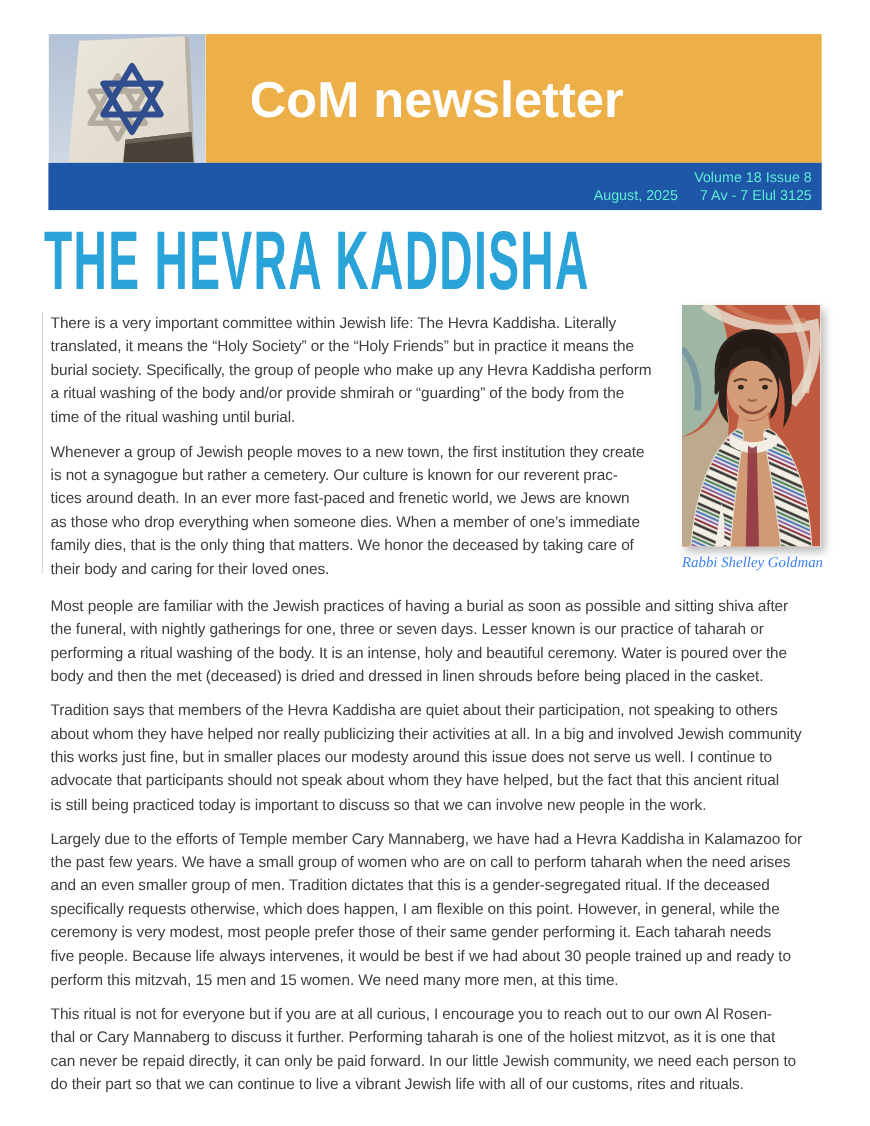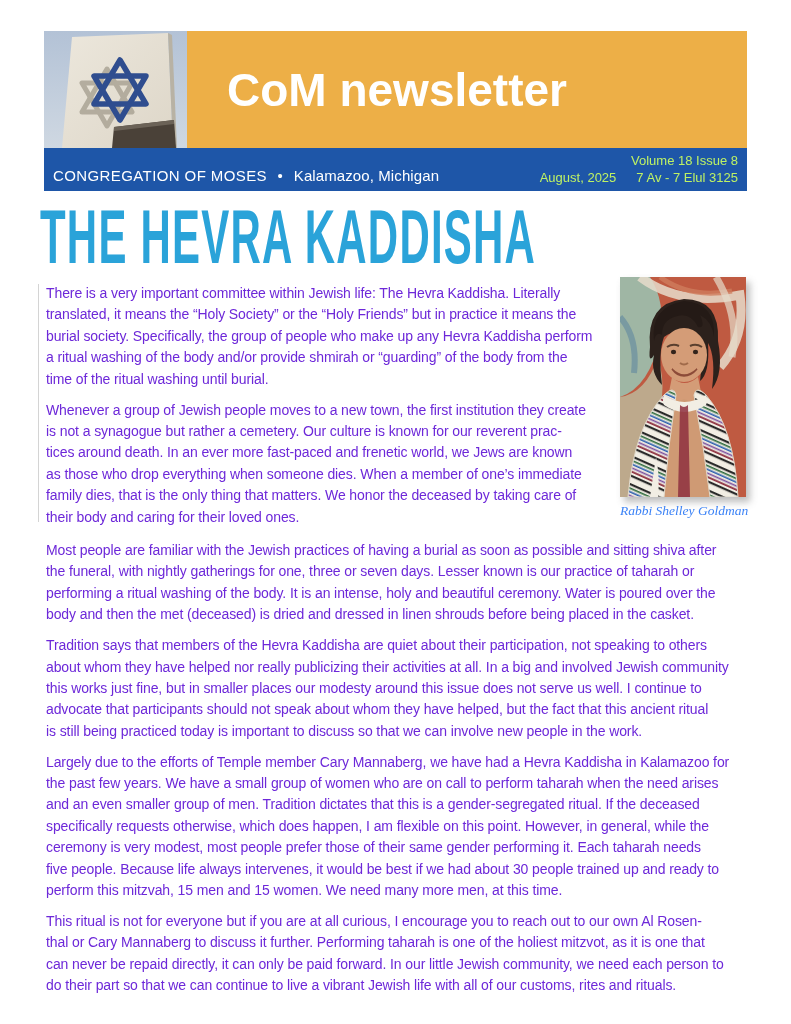--- a/index.html
+++ b/index.html
@@ -10,21 +10,21 @@
   .header-row{position:absolute;left:44px;top:31px;width:703px;height:117px;display:flex;}
   .header-photo{width:143px;height:117px;flex:0 0 143px;position:relative;overflow:hidden;}
   .banner{flex:1;display:flex;align-items:center;}
   .banner-title{color:#ffffff;font-weight:bold;font-size:46px;letter-spacing:0px;padding-left:40px;
                 font-family:"Liberation Sans",sans-serif;}
 
   
   .infobar{position:absolute;left:44px;top:148px;width:703px;height:43px;}
   .infobar .org-line{position:absolute;left:9px;bottom:7px;color:#ffffff;font-size:15px;letter-spacing:.4px;}
   .infobar .org-line .loc{letter-spacing:.1px;}
-  .infobar .right-block{position:absolute;right:9px;top:4px;color:#bef264;text-align:right;font-size:13px;line-height:17px;}
+  .infobar .right-block{position:absolute;right:9px;top:4px;color:#5eead4;text-align:right;font-size:13px;line-height:17px;}
   .infobar .date-line{display:flex;gap:20px;}
 
   
   .article-title{position:absolute;left:40px;top:194px;white-space:nowrap;
     font-weight:bold;font-size:70px;letter-spacing:2px;
     transform:scale(0.60,1.08);transform-origin:left top;}
 
   
   .body-text{position:absolute;left:46px;top:283px;width:706px;
      font-size:14px;line-height:21.4px;letter-spacing:-0.1px;color:#3b3b3b;}
@@ -71,39 +71,34 @@
         <polygon points="70,96 130,89 132,117 68,117" fill="#4a4138"></polygon>
         <polygon points="70,96 130,89 130,93 70,100" fill="#6b6257"></polygon>
       </svg>
     </div>
     <div class="banner" style="background: rgb(237, 175, 71);">
       <div class="banner-title">CoM newsletter</div>
     </div>
   </div>
 
   <div class="infobar" style="background: rgb(30, 86, 168);">
-    <div class="org-line">
-      <span>CONGREGATION OF MOSES</span>
-      <span style="margin:0 6px;">•</span>
-      <span class="loc">Kalamazoo, Michigan</span>
-    </div>
     <div class="right-block">
       <div>Volume 18 Issue 8</div>
       <div class="date-line">
         <span>August, 2025</span>
         <span>7 Av - 7 Elul 3125</span>
       </div>
     </div>
   </div>
 
   <div class="article-title" style="color: rgb(42, 163, 217);">THE HEVRA KADDISHA</div>
 
   <div class="rule-left"></div>
 
-  <div class="body-text" style="color: #6d28d9;">
+  <div class="body-text" style="color: #404040;">
     <p class="para">There is a very important committee within Jewish life:  The Hevra Kaddisha. Literally<br>translated, it means the “Holy Society” or the “Holy Friends” but in practice it means the<br>burial society. Specifically, the group of people who make up any Hevra Kaddisha perform<br>a ritual washing of the body and/or provide shmirah or “guarding” of the body from the<br>time of the ritual washing until burial.</p>
     <p class="para">Whenever a group of Jewish people moves to a new town, the first institution they create<br>is not a synagogue but rather a cemetery. Our culture is known for our reverent prac-<br>tices around death. In an ever more fast-paced and frenetic world, we Jews are known<br>as those who drop everything when someone dies. When a member of one’s immediate<br>family dies, that is the only thing that matters. We honor the deceased by taking care of<br>their body and caring for their loved ones.</p>
     <p class="para" style="margin-top:12px;">Most people are familiar with the Jewish practices of having a burial as soon as possible and sitting shiva after<br>the funeral, with nightly gatherings for one, three or seven days. Lesser known is our practice of taharah or<br>performing a ritual washing of the body. It is an intense, holy and beautiful ceremony.  Water is poured over the<br>body and then the met (deceased) is dried and dressed in linen shrouds before being placed in the casket.</p>
     <p class="para">Tradition says that members of the Hevra Kaddisha are quiet about their participation, not speaking to others<br>about whom they have helped nor really publicizing their activities at all. In a big and involved Jewish community<br>this works just fine, but in smaller places our modesty around this issue does not serve us well. I continue to<br>advocate that participants should not speak about whom they have helped, but the fact that this ancient ritual<br>is still being practiced today is important to discuss so that we can involve new people in the work.</p>
     <p class="para" style="margin-top:5px;">Largely due to the efforts of Temple member Cary Mannaberg, we have had a Hevra Kaddisha in Kalamazoo for<br>the past few years. We have a small group of women who are on call to perform taharah when the need arises<br>and an even smaller group of men. Tradition dictates that this is a gender-segregated ritual. If the deceased<br>specifically requests otherwise, which does happen, I am flexible on this point. However, in general, while the<br>ceremony is very modest, most people prefer those of their same gender performing it. Each taharah needs<br>five people. Because life always intervenes, it would be best if we had about 30 people trained up and ready to<br>perform this mitzvah, 15 men and 15 women. We need many more men, at this time.</p>
     <p class="para" style="margin-top:8px;">This ritual is not for everyone but if you are at all curious, I encourage you to reach out to our own Al Rosen-<br>thal or Cary Mannaberg to discuss it further. Performing taharah is one of the holiest mitzvot, as it is one that<br>can never be repaid directly, it can only be paid forward. In our little Jewish community, we need each person to<br>do their part so that we can continue to live a vibrant Jewish life with all of our customs, rites and rituals.</p>
   </div>
 
   <div class="rabbi-photo">
     <svg width="126" height="220" viewBox="0 0 126 220">

